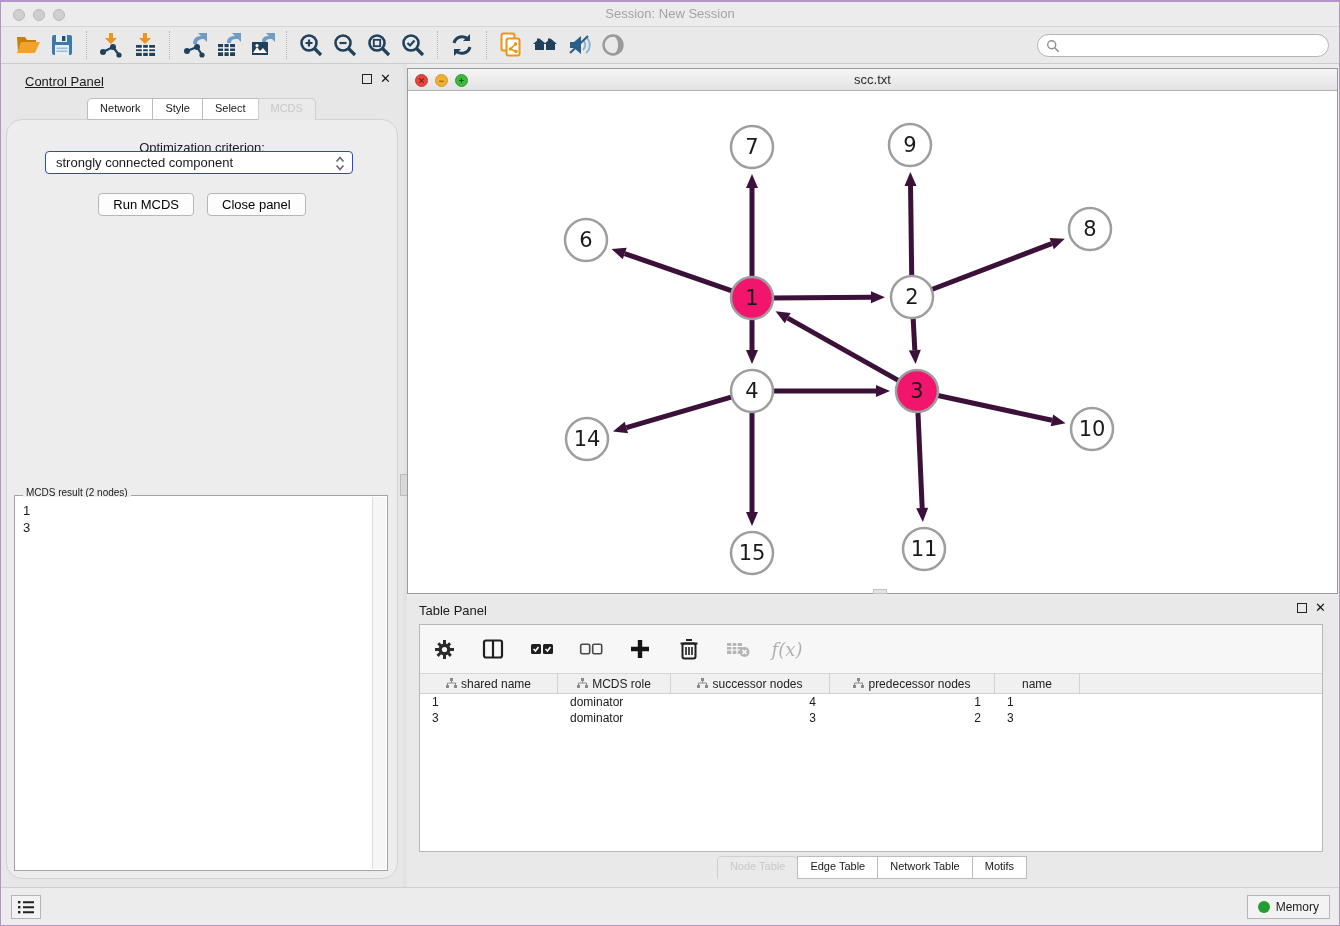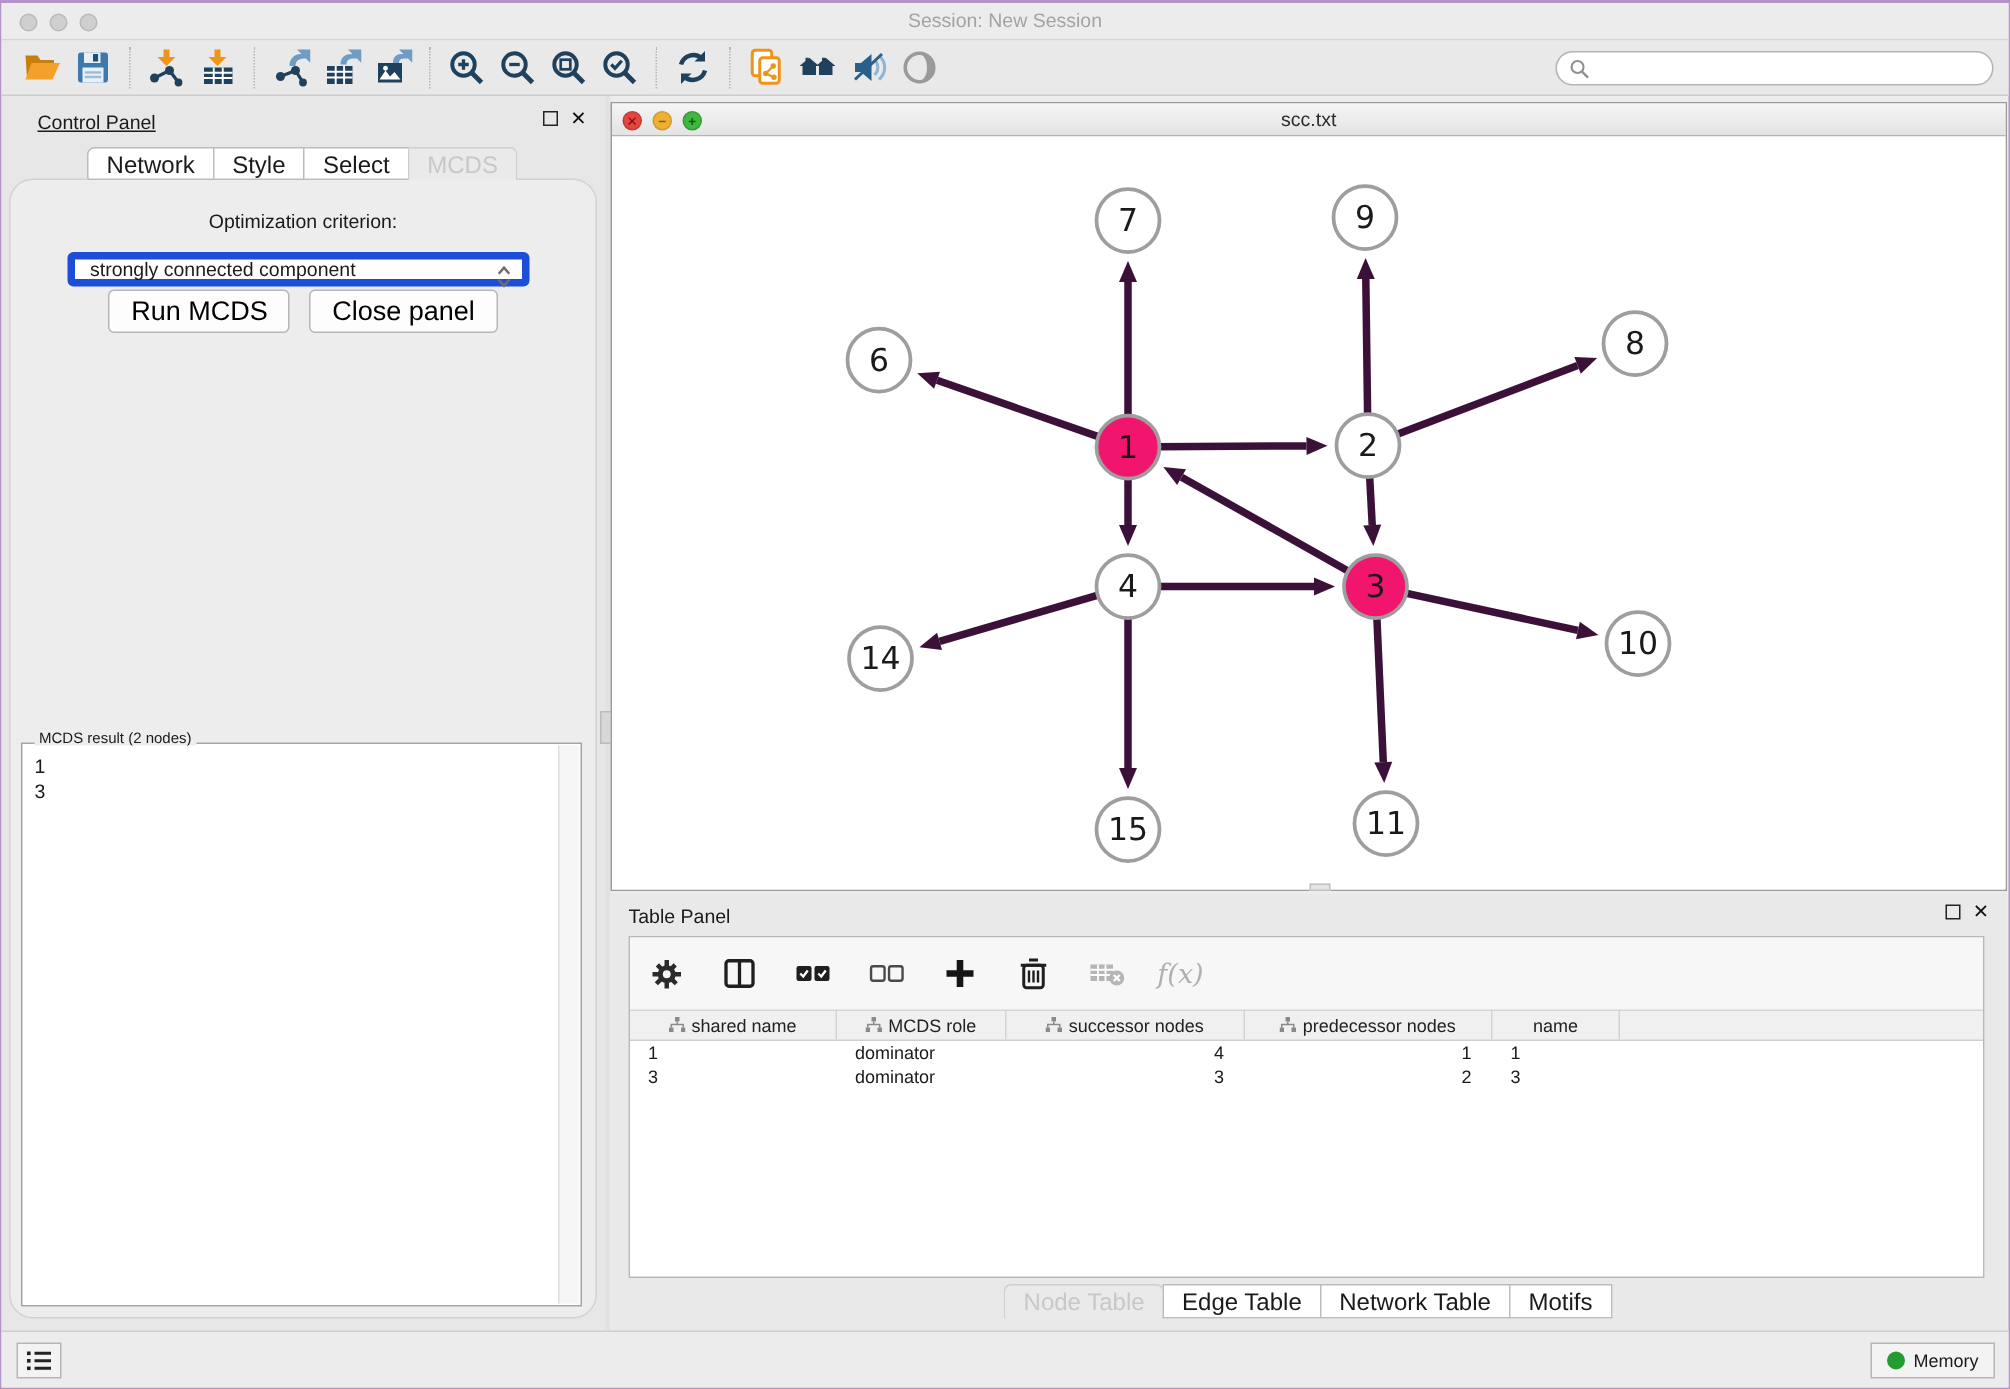--- a/index.html
+++ b/index.html
@@ -20,29 +20,29 @@
   .search-wrap { position:absolute; right:10px; top:7px; width:292px; height:23px; background:#fff; border:1px solid #b3b3b3; border-radius:12px; display:flex; align-items:center; padding-left:8px; }
 
   
   .control-panel { position:absolute; left:0; top:62px; width:402px; bottom:38px; background:#e7e7e7; }
   .cp-header { position:absolute; left:0; right:0; top:8px; height:22px; }
   .cp-title { position:absolute; left:24px; top:2px; color:#1a1a1a;text-decoration:underline; }
   .win-btns { position:absolute; right:12px; top:2px; display:flex; gap:8px; align-items:center; }
   .float-ico { width:10px; height:10px; border:1.5px solid #222; display:inline-block; }
   .close-ico { font-weight:bold; font-size:13px; color:#111; line-height:10px; }
   .cp-tabs { position:absolute; left:0; right:0; top:34px; height:22px; display:flex; justify-content:center; z-index:2; }
-  .tab { border:1px solid #bcbcbc; background:#fff; padding:3px 12px 2px; font-size:16px; margin-left:-1px; }
+  .tab { border:1px solid #bcbcbc; background:#fff; padding:3px 12px 2px; font-size:11px; margin-left:-1px; }
   .tab:first-child { border-top-left-radius:5px; border-bottom-left-radius:2px; }
   .tab.active { background:#eaeaea; color:#c8c8c8; border-color:#cfcfcf; border-top-right-radius:5px; border-bottom:none; }
   .cp-body { position:absolute; left:5px; right:5px; top:55px; bottom:8px; background:#ededed; border:1px solid #d2d2d2; border-radius:16px; }
   .opt-label { position:absolute; left:0; right:0; top:20px; text-align:center; }
-  .select-box { position:absolute; left:38px; right:44px; top:48px; height:23px; background:#fff; border:5px solid #1d4ed8; border-radius:4px; display:flex; align-items:center; padding-left:10px; cursor:pointer; }
+  .select-box { position:absolute; left:38px; right:44px; top:31px; height:23px; background:#fff; border:1px solid #1d4ed8; border-radius:4px; display:flex; align-items:center; padding-left:10px; cursor:pointer; }
   .select-stepper { position:absolute; right:6px; top:3px; }
   .cp-buttons { position:absolute; left:0; right:0; top:73px; display:flex; justify-content:center; gap:13px; }
-  .pbtn { background:#fdfdfd; border:1px solid #b6b6b6; border-radius:4px; padding:3px 14px; font-size:18px; cursor:pointer; }
+  .pbtn { background:#fdfdfd; border:1px solid #b6b6b6; border-radius:4px; padding:3px 14px; font-size:13px; cursor:pointer; }
   .result-group { position:absolute; left:7px; right:9px; top:375px; bottom:7px; border:1px solid #a3a3a3; background:#fff; }
   .result-legend { position:absolute; left:8px; top:-9px; background:#ededed; padding:0 3px; font-size:10px; }
   .result-area { position:absolute; inset:1px 15px 1px 1px; background:#fff; padding:5px 7px; font-size:13px; line-height:17px; overflow:hidden; }
   .result-scroll { position:absolute; top:1px; right:1px; bottom:1px; width:14px; background:#f6f6f6; border-left:1px solid #ddd; }
 
   
   .vsplit { position:absolute; left:402px; top:62px; width:4px; bottom:38px; background:#e2e2e2; }
   .vgrip { position:absolute; left:-3px; top:410px; width:9px; height:22px; background:#d8d8d8; border:1px solid #bbb; }
 
   

